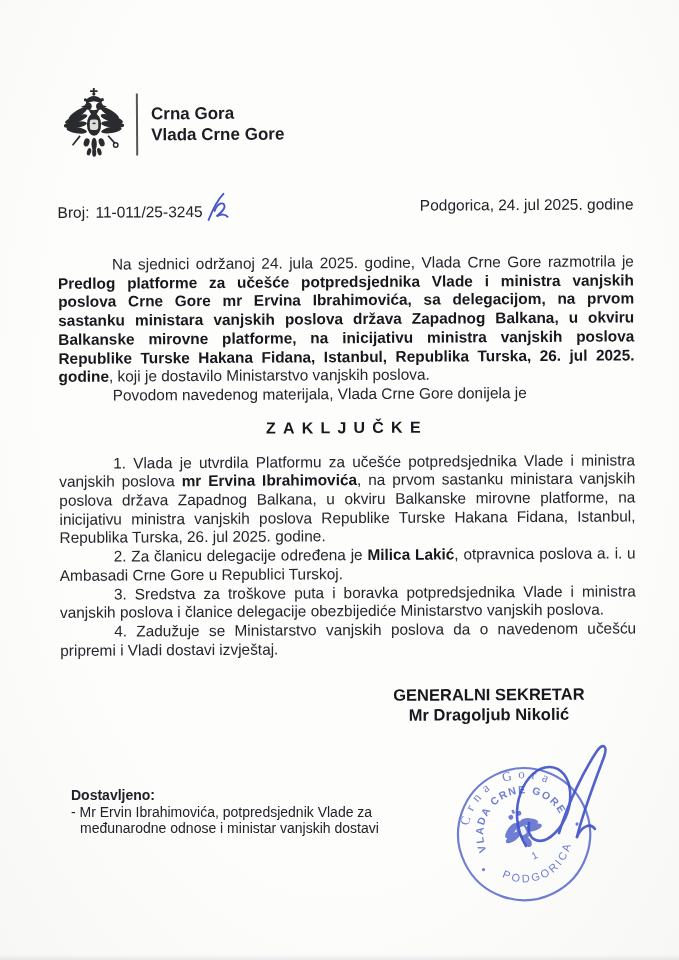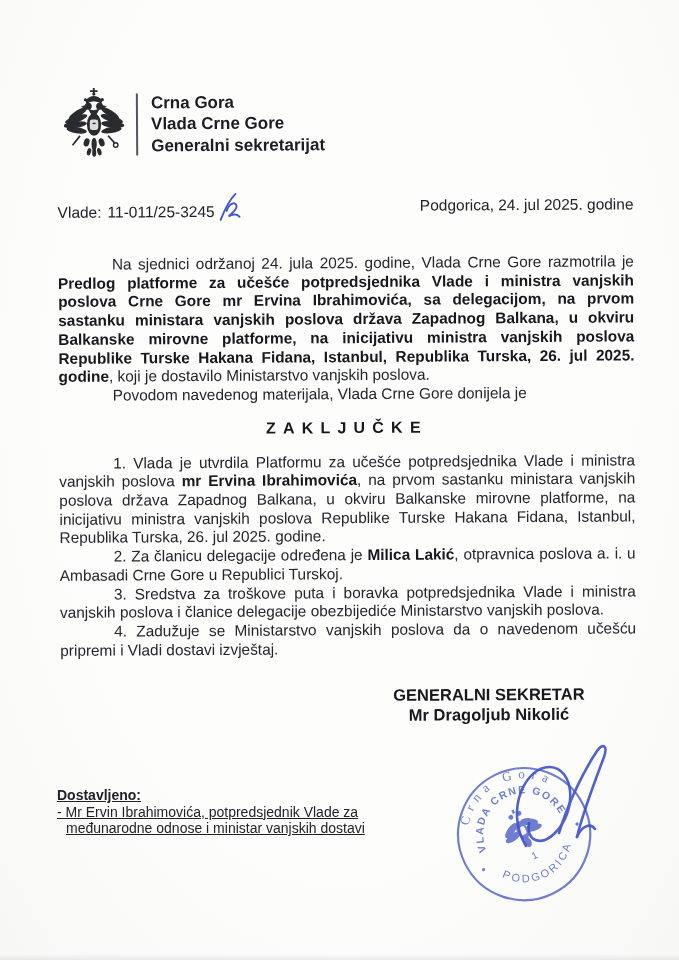--- a/index.html
+++ b/index.html
@@ -58,22 +58,22 @@
   }
   
   .sig-block {
     margin:27px 52px 0 0;
     text-align:center;
     float:right;
     font-weight:700; font-size:16.5px; line-height:20px; color:#17181d;
   }
   
   .dist {
-    position:absolute; left:57px; top:787px; width:330px;
-    font-size:14px; line-height:16.5px; color:#202227;text-decoration:underline;
+    position:absolute; left:71px; top:787px; width:330px;
+    font-size:14px; line-height:16.5px; color:#202227;
   }
   .dist .lbl { font-weight:700; }
   .dist .l2 { padding-left:9px; }
   
   .stamp {
     position:absolute; left:440px; top:749px;
     transform:rotate(-26deg);
     opacity:0.8;
   }
   .scribble { position:absolute; left:492px; top:736px; }
@@ -123,27 +123,26 @@
             <ellipse cx="32" cy="71" rx="2.2" ry="4.4"></ellipse>
             <rect x="26.8" y="35" width="10.4" height="12.5" rx="3.2" fill="#dcdcd8" stroke="#2a2b2f" stroke-width="1.3"></rect>
             <path d="M30 40 q2 -2.4 4.2 0 q-2.1 1.6 -4.2 0 Z"></path>
           </g>
         </svg>
       </span>
       <span class="hdr-divider"></span>
       <div class="org">
         <div>Crna Gora</div>
         <div>Vlada Crne Gore</div>
-        <div>Generalni sekretarijat</div>
       </div>
     </div>
 
     <div class="ref-row">
       <span class="ref-left">
-        <span>Vlade:</span>
+        <span>Broj:</span>
         <span class="num">11-011/25-3245</span>
         <span class="hw-mark" title="">
           <svg width="26" height="32" viewBox="0 0 26 32" aria-hidden="true">
             <g fill="none" stroke="#4656c8" stroke-width="1.9" stroke-linecap="round">
               <path d="M4 29 C8 19 13 9 19 3"></path>
               <path d="M10 20 c3 -8 9 -9.5 10 -5 c0.8 3.8 -5 7.5 -8 10.5 c4.5 -3 9 -2 11 0.5"></path>
             </g>
           </svg>
         </span>
       </span>

